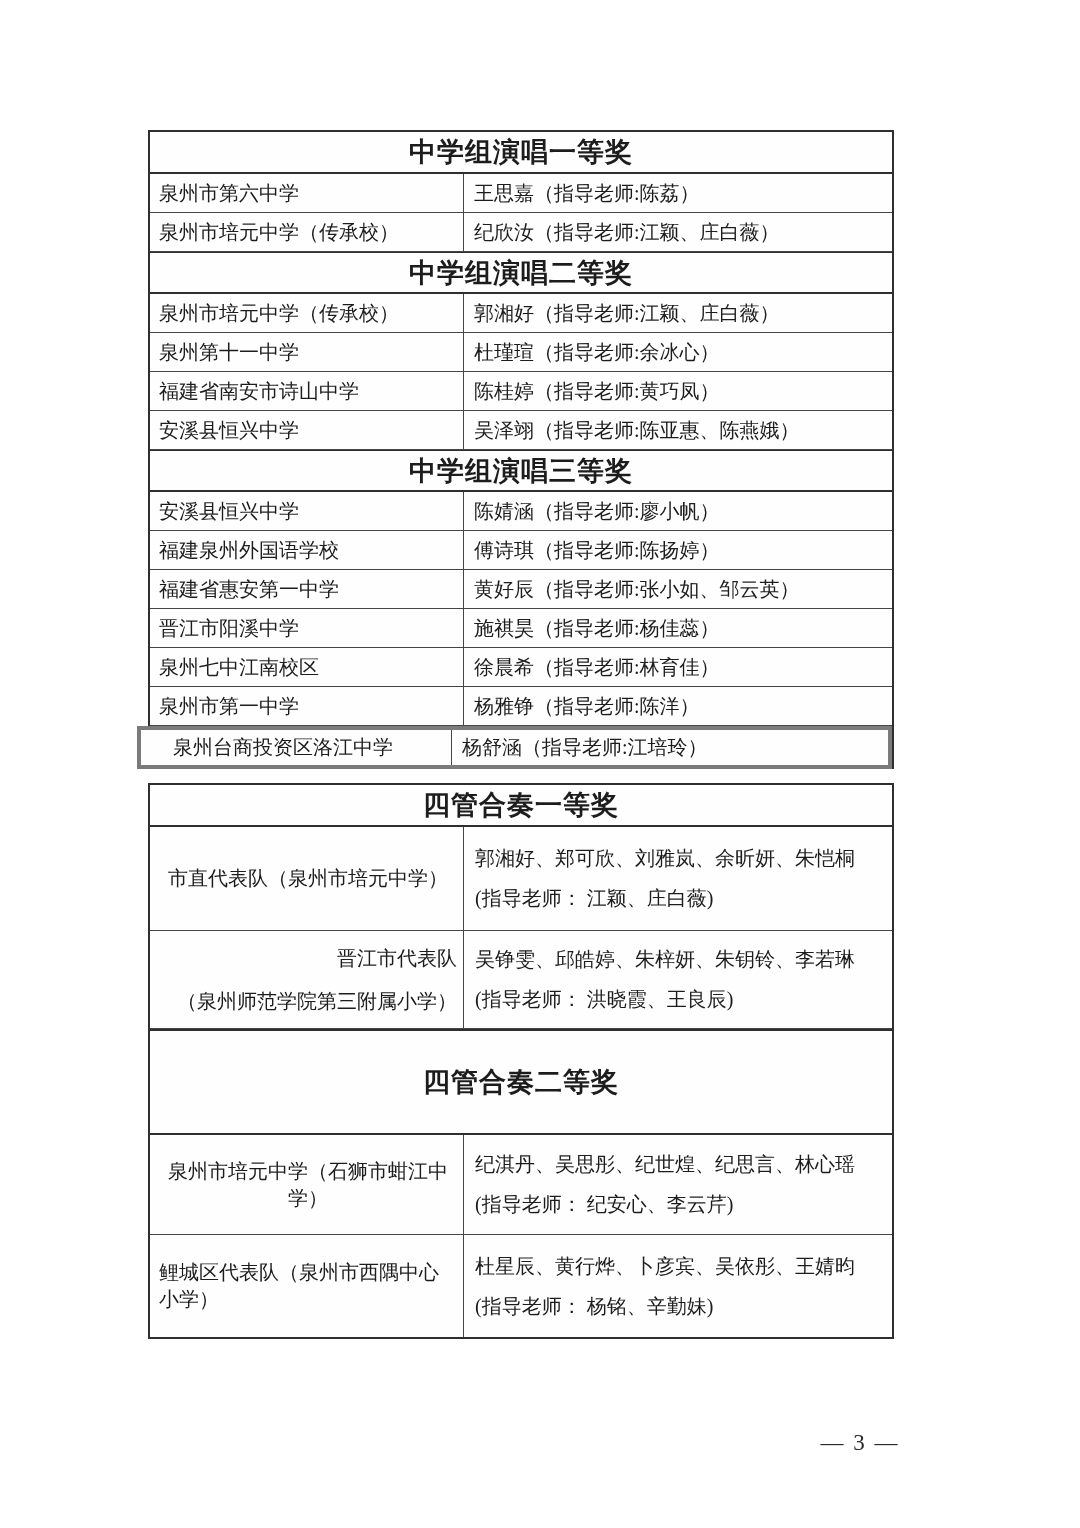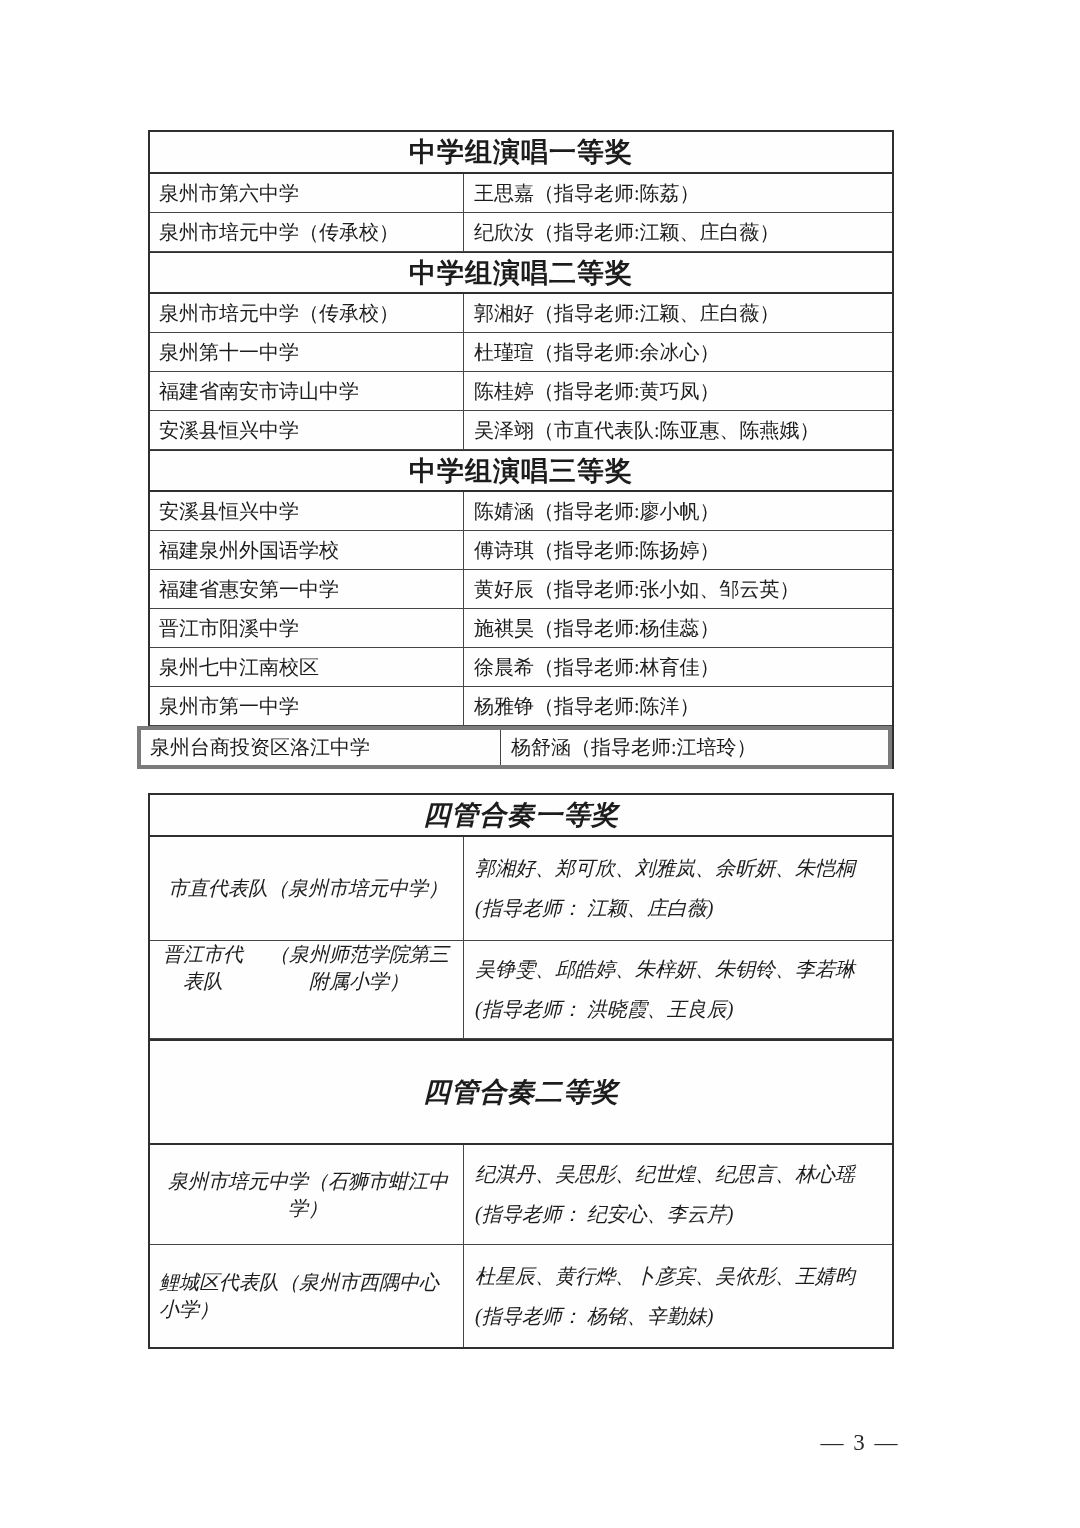--- a/index.html
+++ b/index.html
@@ -13,21 +13,21 @@
   }
   .tbl{
     position:relative;
     box-sizing:border-box;
     width:746px;
     margin-left:148px;
     border:2px solid #2f2f2f;
     background:#fefefe;
   }
   .tbl1{margin-top:130px;border-bottom:none;}
-  .tbl2{margin-top:24px;font-style:italic;}
+  .tbl2{margin-top:14px;}
   .shdr{
     box-sizing:border-box;
     height:42px;
     display:flex;align-items:center;justify-content:center;
     font-weight:bold;font-size:27px;letter-spacing:1px;
     border-top:1px solid #2f2f2f;
     border-bottom:2px solid #2f2f2f;
     background:#fefefe;
   }
   .shdr.first{border-top:none;}
@@ -53,29 +53,29 @@
   }
   
   .row.hl{
     position:relative;
     height:43px;
     margin-left:-13px;
     width:calc(100% + 13px);
     border:4px solid #7b7b7b;
     background:#fefefe;
   }
-  .row.hl .c-school{width:360px;}
+  .row.hl .c-school{width:288px;margin-left:23px;}
   
   .trow{font-size:20px;}
   .trow.h104{height:104px;}
   .trow.h98{height:98px;}
   .trow.h100{height:100px;}
   .trow.h102{height:102px;border-bottom:none;}
   .c-team{justify-content:center;text-align:center;}
-  .c-team.two-line{align-items:flex-start;justify-content:center;gap:16px;padding-left:11px;}
+  .c-team.two-line{flex-direction:column;align-items:flex-end;justify-content:center;gap:16px;padding-left:11px;}
   .c-team.left{justify-content:flex-start;text-align:left;}
   .c-members{
     flex:1;
     display:flex;flex-direction:column;justify-content:center;
     gap:13px;
     padding-left:11px;padding-right:12px;
   }
   .pageno{
     position:absolute;
     left:800px;top:1430px;
@@ -112,21 +112,21 @@
     <div class="row">
       <div class="c-school">泉州第十一中学</div>
       <div class="c-winner">杜瑾瑄（指导老师:余冰心）</div>
     </div>
     <div class="row">
       <div class="c-school">福建省南安市诗山中学</div>
       <div class="c-winner">陈桂婷（指导老师:黄巧凤）</div>
     </div>
     <div class="row">
       <div class="c-school">安溪县恒兴中学</div>
-      <div class="c-winner">吴泽翊（市直代表队:陈亚惠、陈燕娥）</div>
+      <div class="c-winner">吴泽翊（指导老师:陈亚惠、陈燕娥）</div>
     </div>
 
     <div class="shdr">中学组演唱三等奖</div>
 
     <div class="row">
       <div class="c-school">安溪县恒兴中学</div>
       <div class="c-winner">陈婧涵（指导老师:廖小帆）</div>
     </div>
     <div class="row">
       <div class="c-school">福建泉州外国语学校</div>

